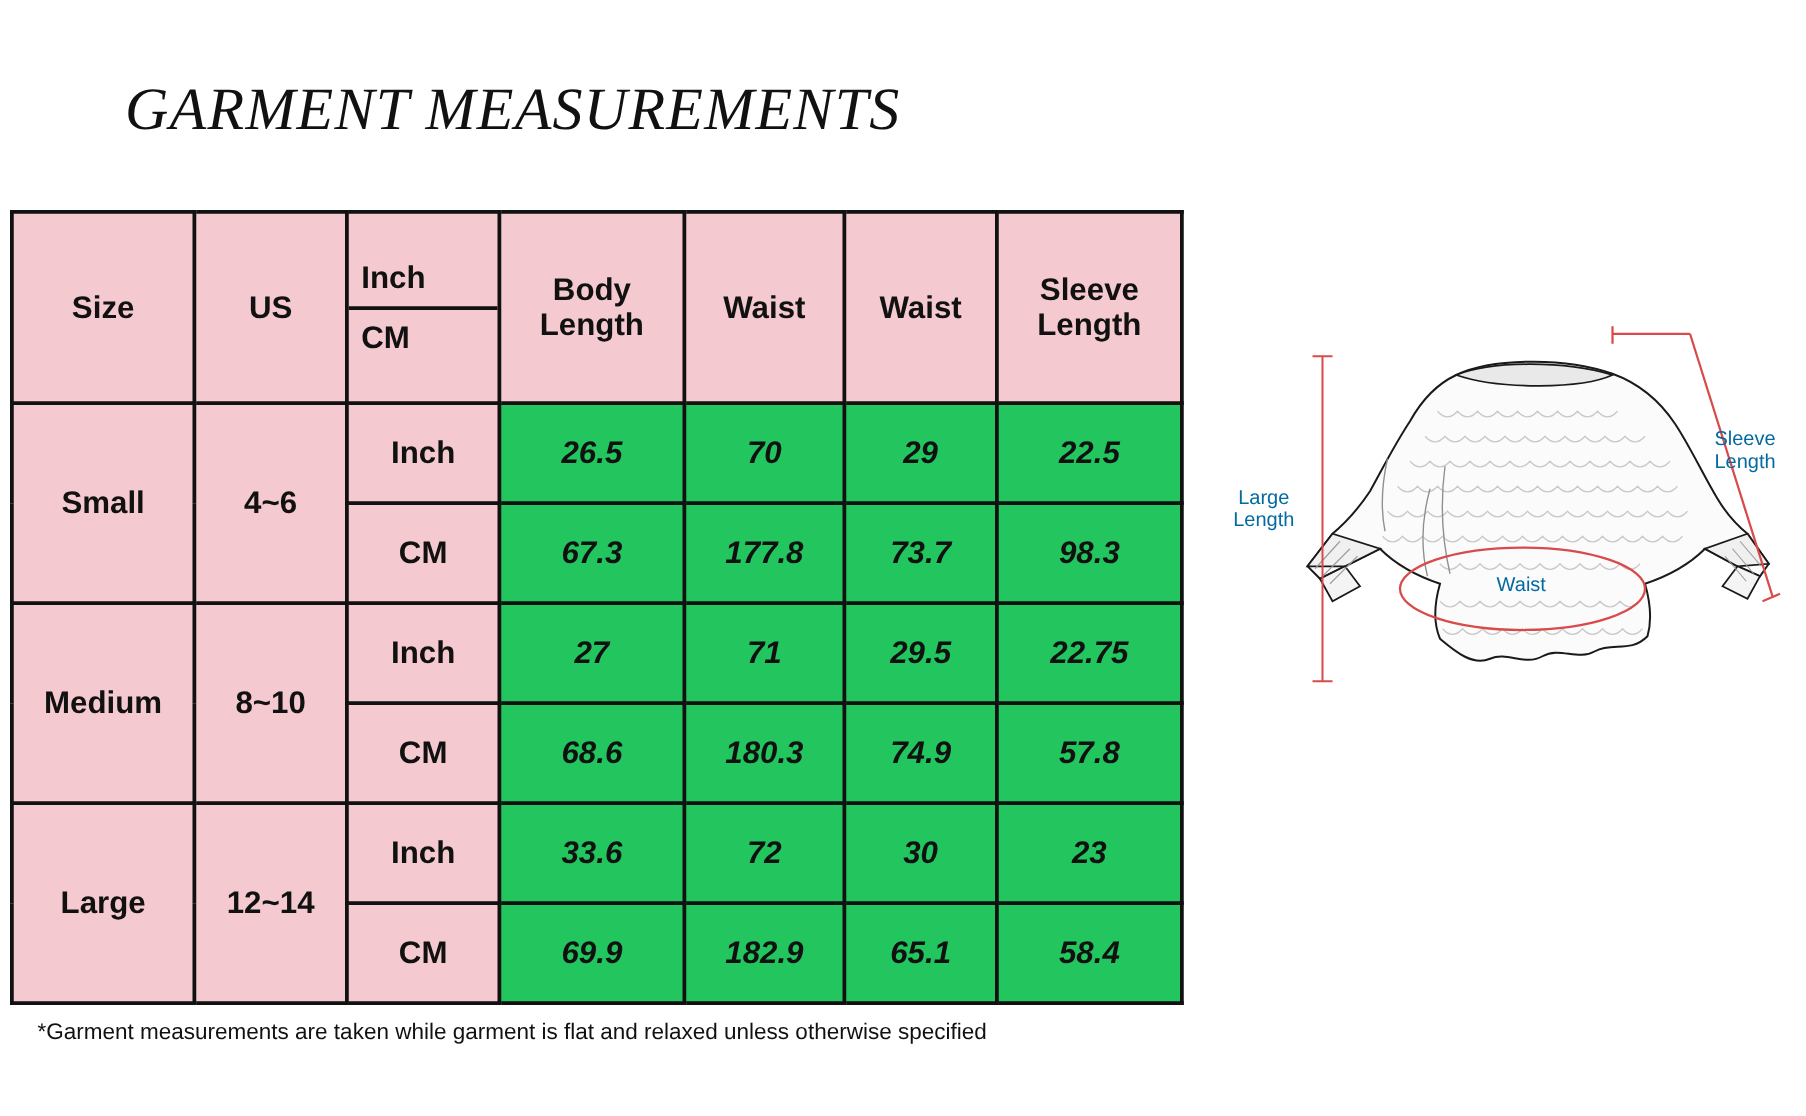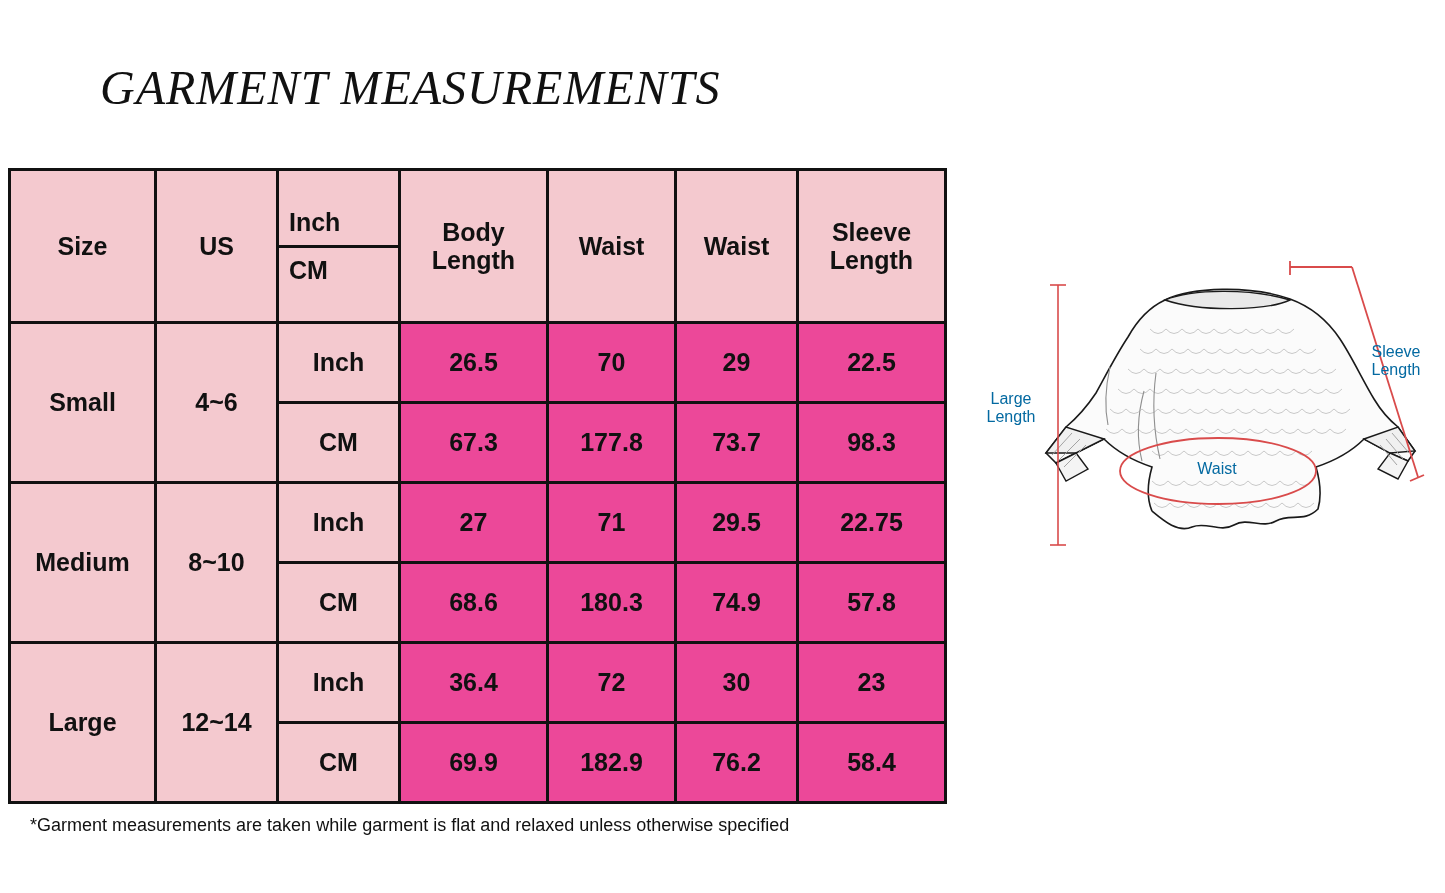--- a/index.html
+++ b/index.html
@@ -40,21 +40,22 @@
     vertical-align: middle;
     font-weight: bold;
     font-size: 25px;
     color: #111111;
     padding: 0;
   }
   .pink {
     background: #f4c9cf;
   }
   .white {
-    background: #ec4899;
+    background: #22c55e;
+    font-style: italic;
   }
   .col-size   { width: 146px; }
   .col-us     { width: 122px; }
   .col-unit   { width: 122px; }
   .col-body   { width: 148px; }
   .col-waist1 { width: 128px; }
   .col-waist2 { width: 122px; }
   .col-sleeve { width: 148px; }
 
   .hdr-row td { height: 150px; }
@@ -170,30 +171,30 @@
       <td class="white">68.6</td>
       <td class="white">180.3</td>
       <td class="white">74.9</td>
       <td class="white">57.8</td>
     </tr>
 
     <tr class="data-row">
       <td class="pink" rowspan="2">Large</td>
       <td class="pink" rowspan="2">12~14</td>
       <td class="pink unit-cell">Inch</td>
-      <td class="white">36.4</td>
+      <td class="white">33.6</td>
       <td class="white">72</td>
       <td class="white">30</td>
       <td class="white">23</td>
     </tr>
     <tr class="data-row">
       <td class="pink unit-cell">CM</td>
       <td class="white">69.9</td>
       <td class="white">182.9</td>
-      <td class="white">76.2</td>
+      <td class="white">65.1</td>
       <td class="white">58.4</td>
     </tr>
   </tbody>
 </table>
 
 <div id="footnote">*Garment measurements are taken while garment is flat and relaxed unless otherwise specified</div>
 
 <div id="diagram">
   <svg width="480" height="330" viewBox="0 0 480 330">
 

